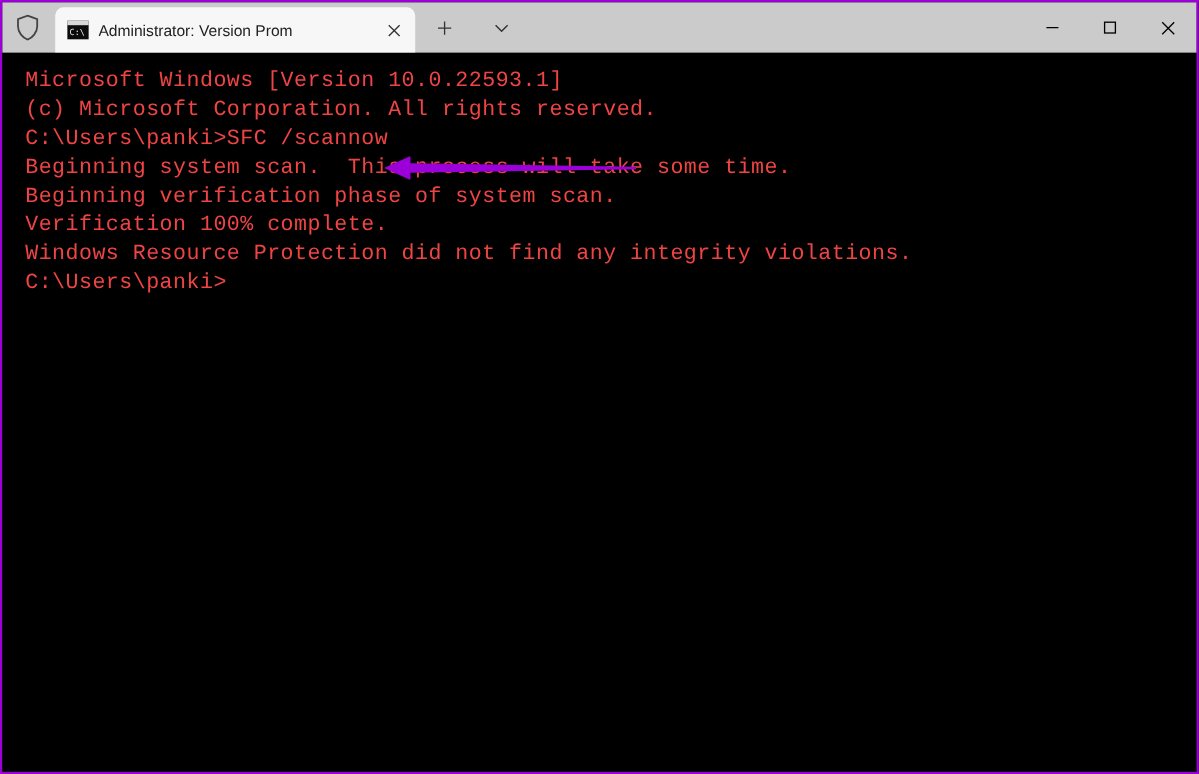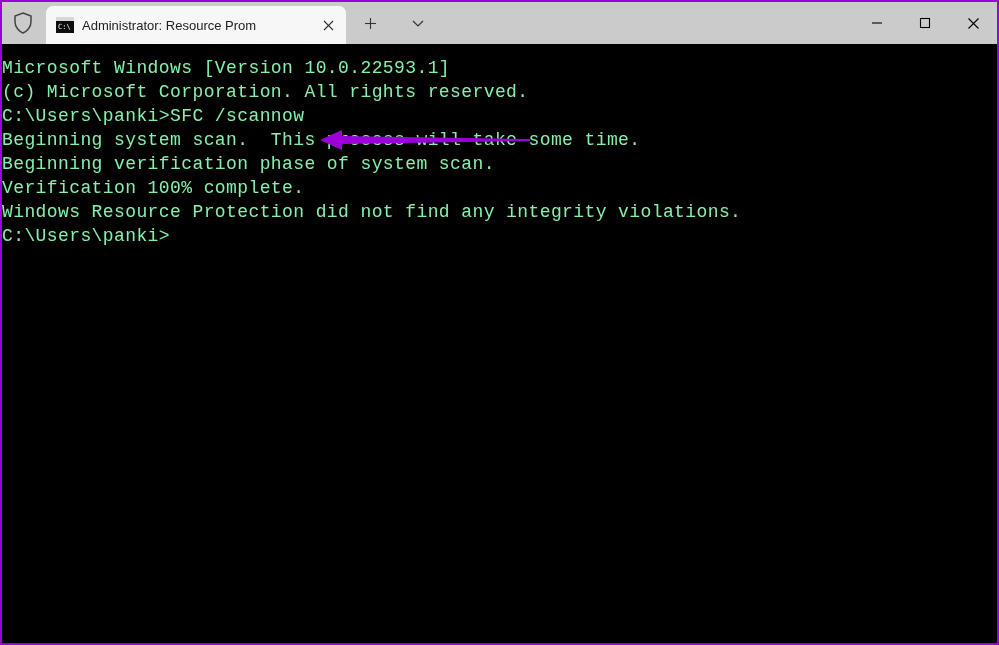--- a/index.html
+++ b/index.html
@@ -86,25 +86,25 @@
     .win-btn {
       width: 48px;
       height: 100%;
       display: flex;
       align-items: center;
       justify-content: center;
       cursor: pointer;
     }
     .terminal {
       background: #000;
-      color: #86efac;
+      color: #ef4444;
       font-family: Consolas, 'Courier New', monospace;
       font-size: 18px;
       line-height: 24px;
-      padding: 12px 0;
+      padding: 12px 19px;
       white-space: pre;
       height: calc(100% - 42px);
       letter-spacing: 0.4px;
       position: relative;
     }
     .arrow-annotation {
       position: absolute;
       left: 318px;
       top: 82px;
       pointer-events: none;
@@ -120,21 +120,21 @@
     </svg>
   </div>
   <div class="tab">
     <span class="tab-icon">
       <svg width="18" height="16" viewBox="0 0 18 16">
         <rect x="0" y="0" width="18" height="16" fill="#0c0c0c"></rect>
         <rect x="0" y="0" width="18" height="4" fill="#d8d8d8"></rect>
         <text x="2" y="12" font-size="7" fill="#eee" font-family="monospace">C:\</text>
       </svg>
     </span>
-    <span class="tab-title">Administrator: Resource Prom</span>
+    <span class="tab-title">Administrator: Version Prom</span>
     <span class="tab-close">
       <svg width="11" height="11" viewBox="0 0 11 11">
         <line x1="1" y1="1" x2="10" y2="10" stroke="#333" stroke-width="1.1"></line>
         <line x1="10" y1="1" x2="1" y2="10" stroke="#333" stroke-width="1.1"></line>
       </svg>
     </span>
   </div>
   <div class="tab-actions">
     <div class="tab-action-btn">
       <svg width="13" height="13" viewBox="0 0 13 13">

